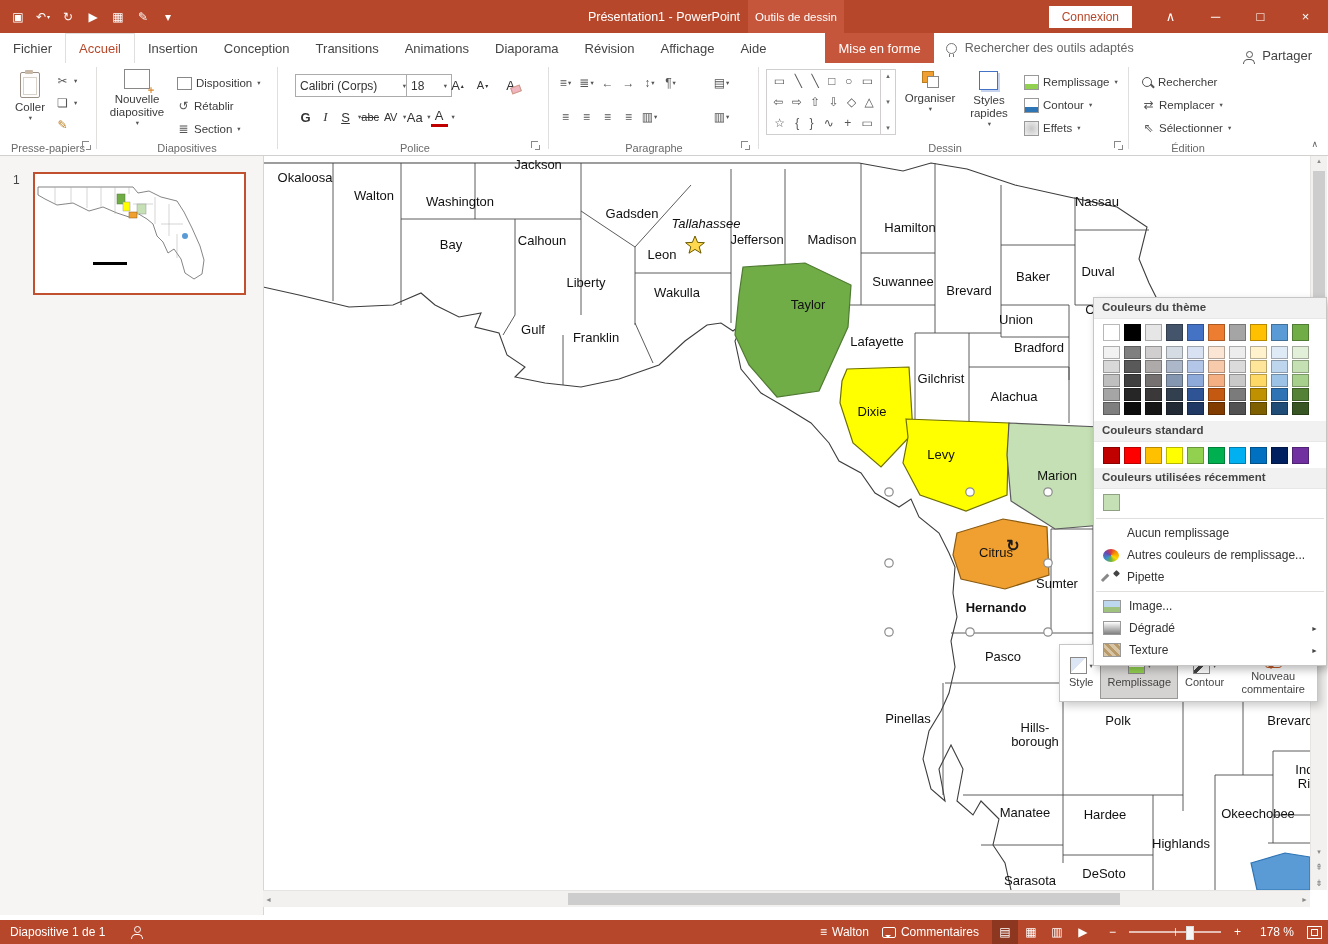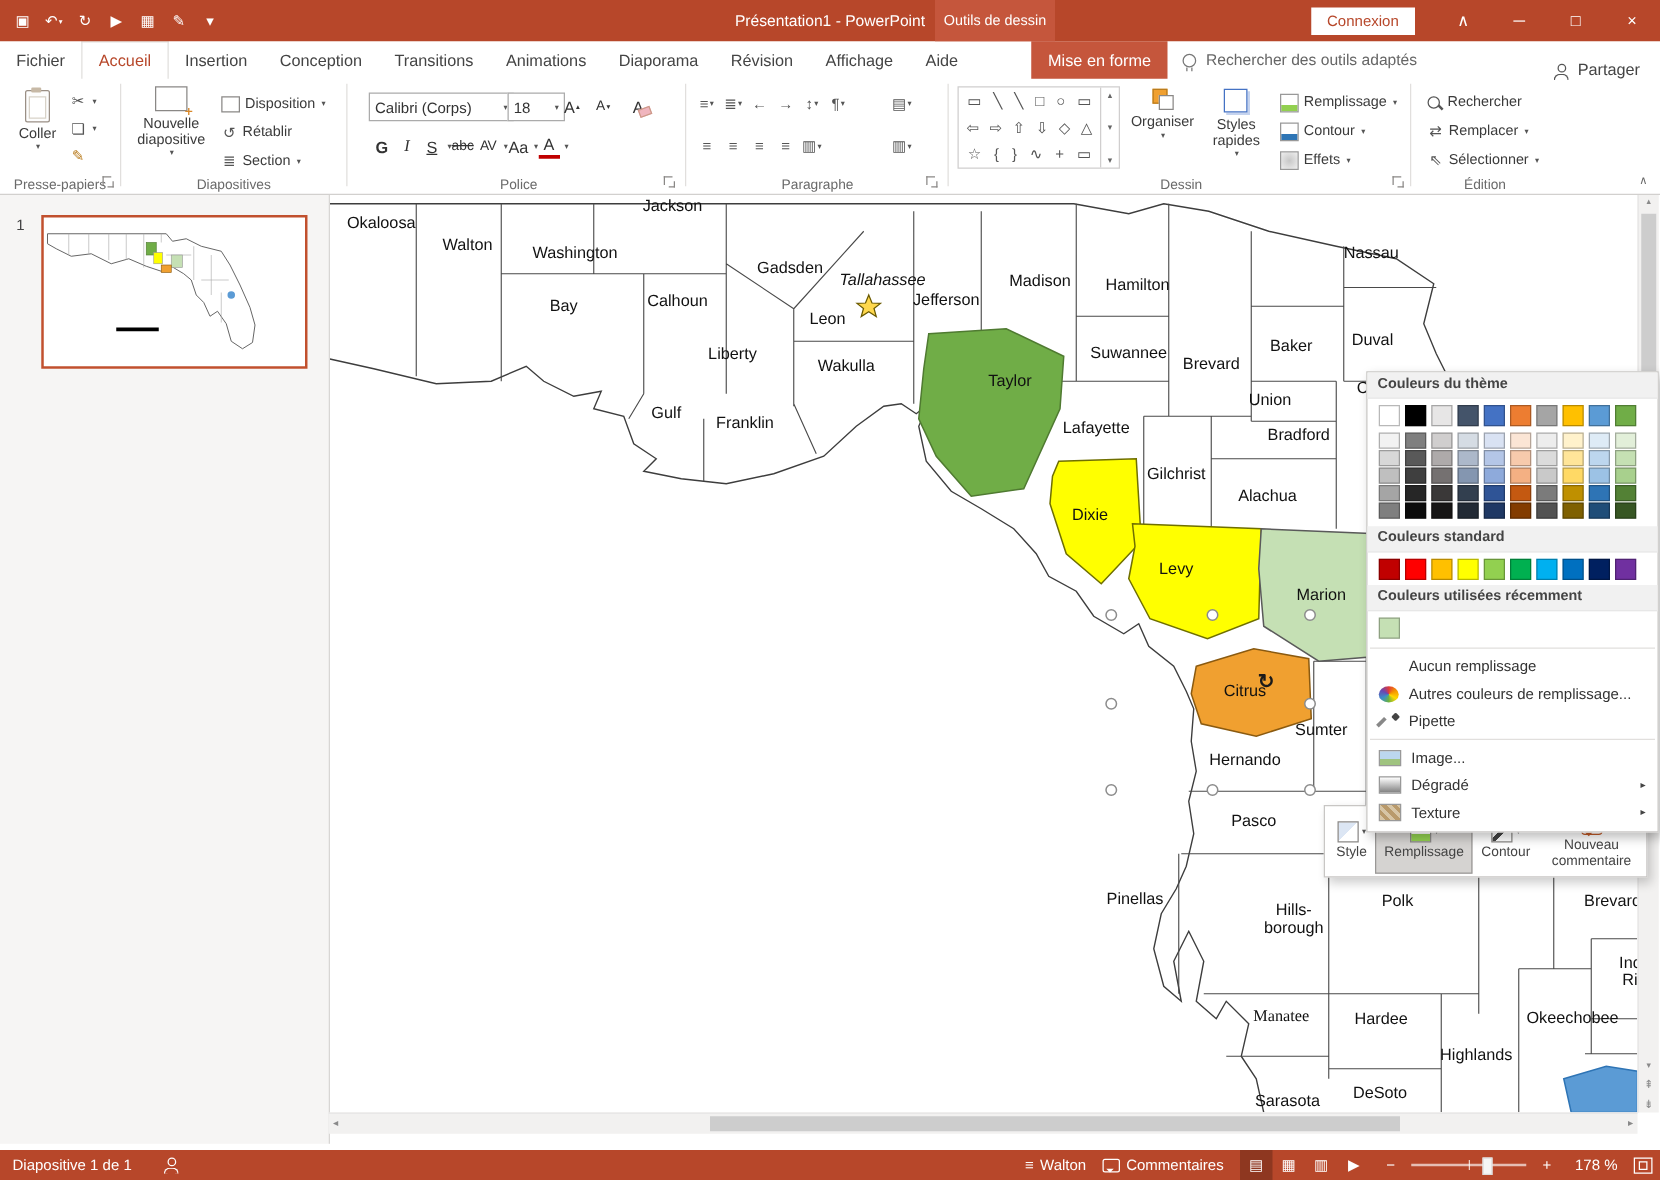--- a/index.html
+++ b/index.html
@@ -459,21 +459,21 @@
         </g>
     </svg>
     <div class="labels" id="county-labels">
         <div class="county" style="left: 42px; top: 23px;">Okaloosa</div>
         <div class="county" style="left: 111px; top: 41px;">Walton</div>
         <div class="county" style="left: 197px; top: 47px;">Washington</div>
         <div class="county" style="left: 275px; top: 10px;">Jackson</div>
         <div class="county" style="left: 369px; top: 59px;">Gadsden</div>
         <div class="county i" style="left: 443px; top: 69px;">Tallahassee</div>
         <div class="county" style="left: 494px; top: 85px;">Jefferson</div>
-        <div class="county" style="left: 569px; top: 70px;">Madison</div>
+        <div class="county" style="left: 569px; top: 85px;">Madison</div>
         <div class="county" style="left: 647px; top: 73px;">Hamilton</div>
         <div class="county" style="left: 834px; top: 47px;">Nassau</div>
         <div class="county" style="left: 188px; top: 90px;">Bay</div>
         <div class="county" style="left: 279px; top: 86px;">Calhoun</div>
         <div class="county" style="left: 399px; top: 100px;">Leon</div>
         <div class="county" style="left: 323px; top: 128px;">Liberty</div>
         <div class="county" style="left: 414px; top: 138px;">Wakulla</div>
         <div class="county" style="left: 640px; top: 127px;">Suwannee</div>
         <div class="county" style="left: 706px; top: 136px;">Brevard</div>
         <div class="county" style="left: 770px; top: 122px;">Baker</div>
@@ -485,30 +485,30 @@
         <div class="county" style="left: 753px; top: 165px;">Union</div>
         <div class="county" style="left: 776px; top: 193px;">Bradford</div>
         <div class="county" style="left: 827px; top: 155px;">C</div>
         <div class="county" style="left: 678px; top: 224px;">Gilchrist</div>
         <div class="county" style="left: 751px; top: 242px;">Alachua</div>
         <div class="county" style="left: 609px; top: 257px;">Dixie</div>
         <div class="county" style="left: 678px; top: 300px;">Levy</div>
         <div class="county" style="left: 794px; top: 321px;">Marion</div>
         <div class="county" style="left: 733px; top: 398px;">Citrus</div>
         <div class="county" style="left: 794px; top: 429px;">Sumter</div>
-        <div class="county" style="left: 733px; top: 453px;">Hernando</div>
+        <div class="county" style="left: 733px; top: 453px; font-weight: bold;">Hernando</div>
         <div class="county" style="left: 740px; top: 502px;">Pasco</div>
         <div class="county" style="left: 645px; top: 564px;">Pinellas</div>
         <div class="county" style="left: 772px; top: 580px;">Hills-
 borough</div>
         <div class="county" style="left: 855px; top: 566px;">Polk</div>
         <div class="county" style="left: 1027px; top: 566px;">Brevard</div>
         <div class="county" style="left: 1050px; top: 622px;">Indian
 River</div>
-        <div class="county" style="left: 762px; top: 658px; font-family: Liberation Serif, serif;">Manatee</div>
+        <div class="county" style="left: 762px; top: 658px;">Manatee</div>
         <div class="county" style="left: 842px; top: 660px;">Hardee</div>
         <div class="county" style="left: 995px; top: 659px;">Okeechobee</div>
         <div class="county" style="left: 918px; top: 689px;">Highlands</div>
         <div class="county" style="left: 767px; top: 726px;">Sarasota</div>
         <div class="county" style="left: 841px; top: 719px;">DeSoto</div>
         <div class="rot" style="left: 750px; top: 390px;">↻</div>
       </div>
   </div>
 
   <div class="vscroll">

